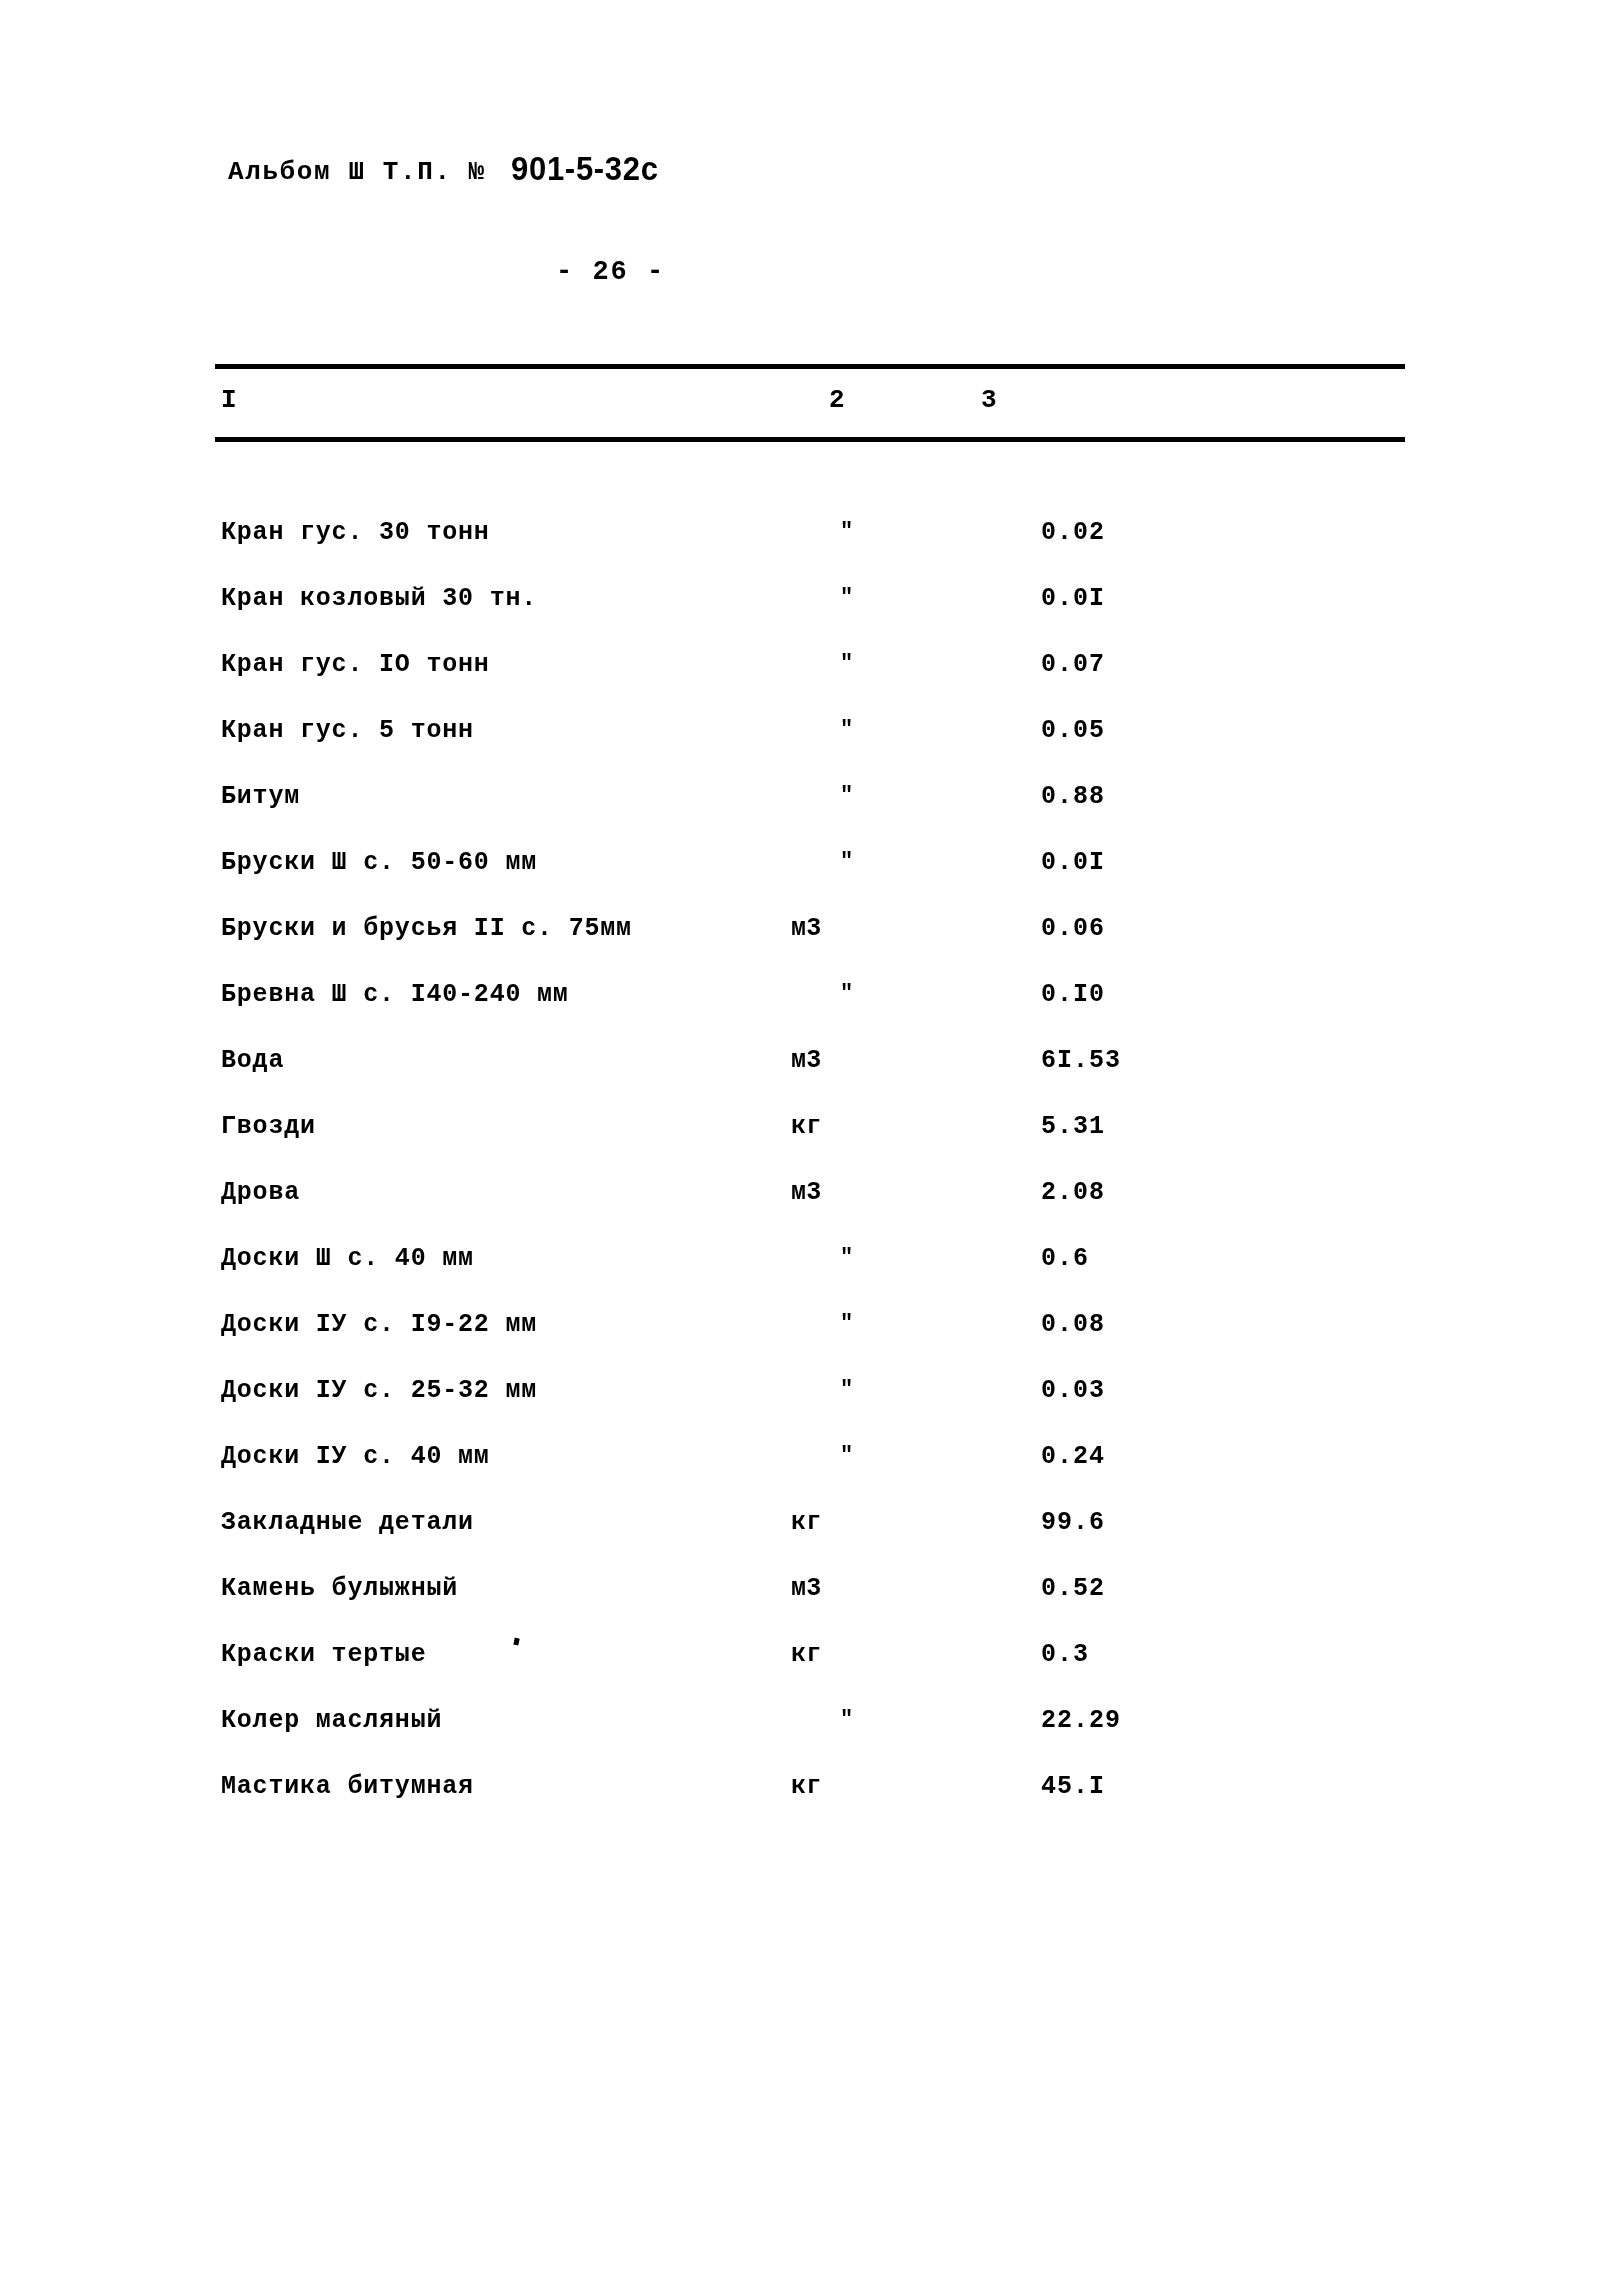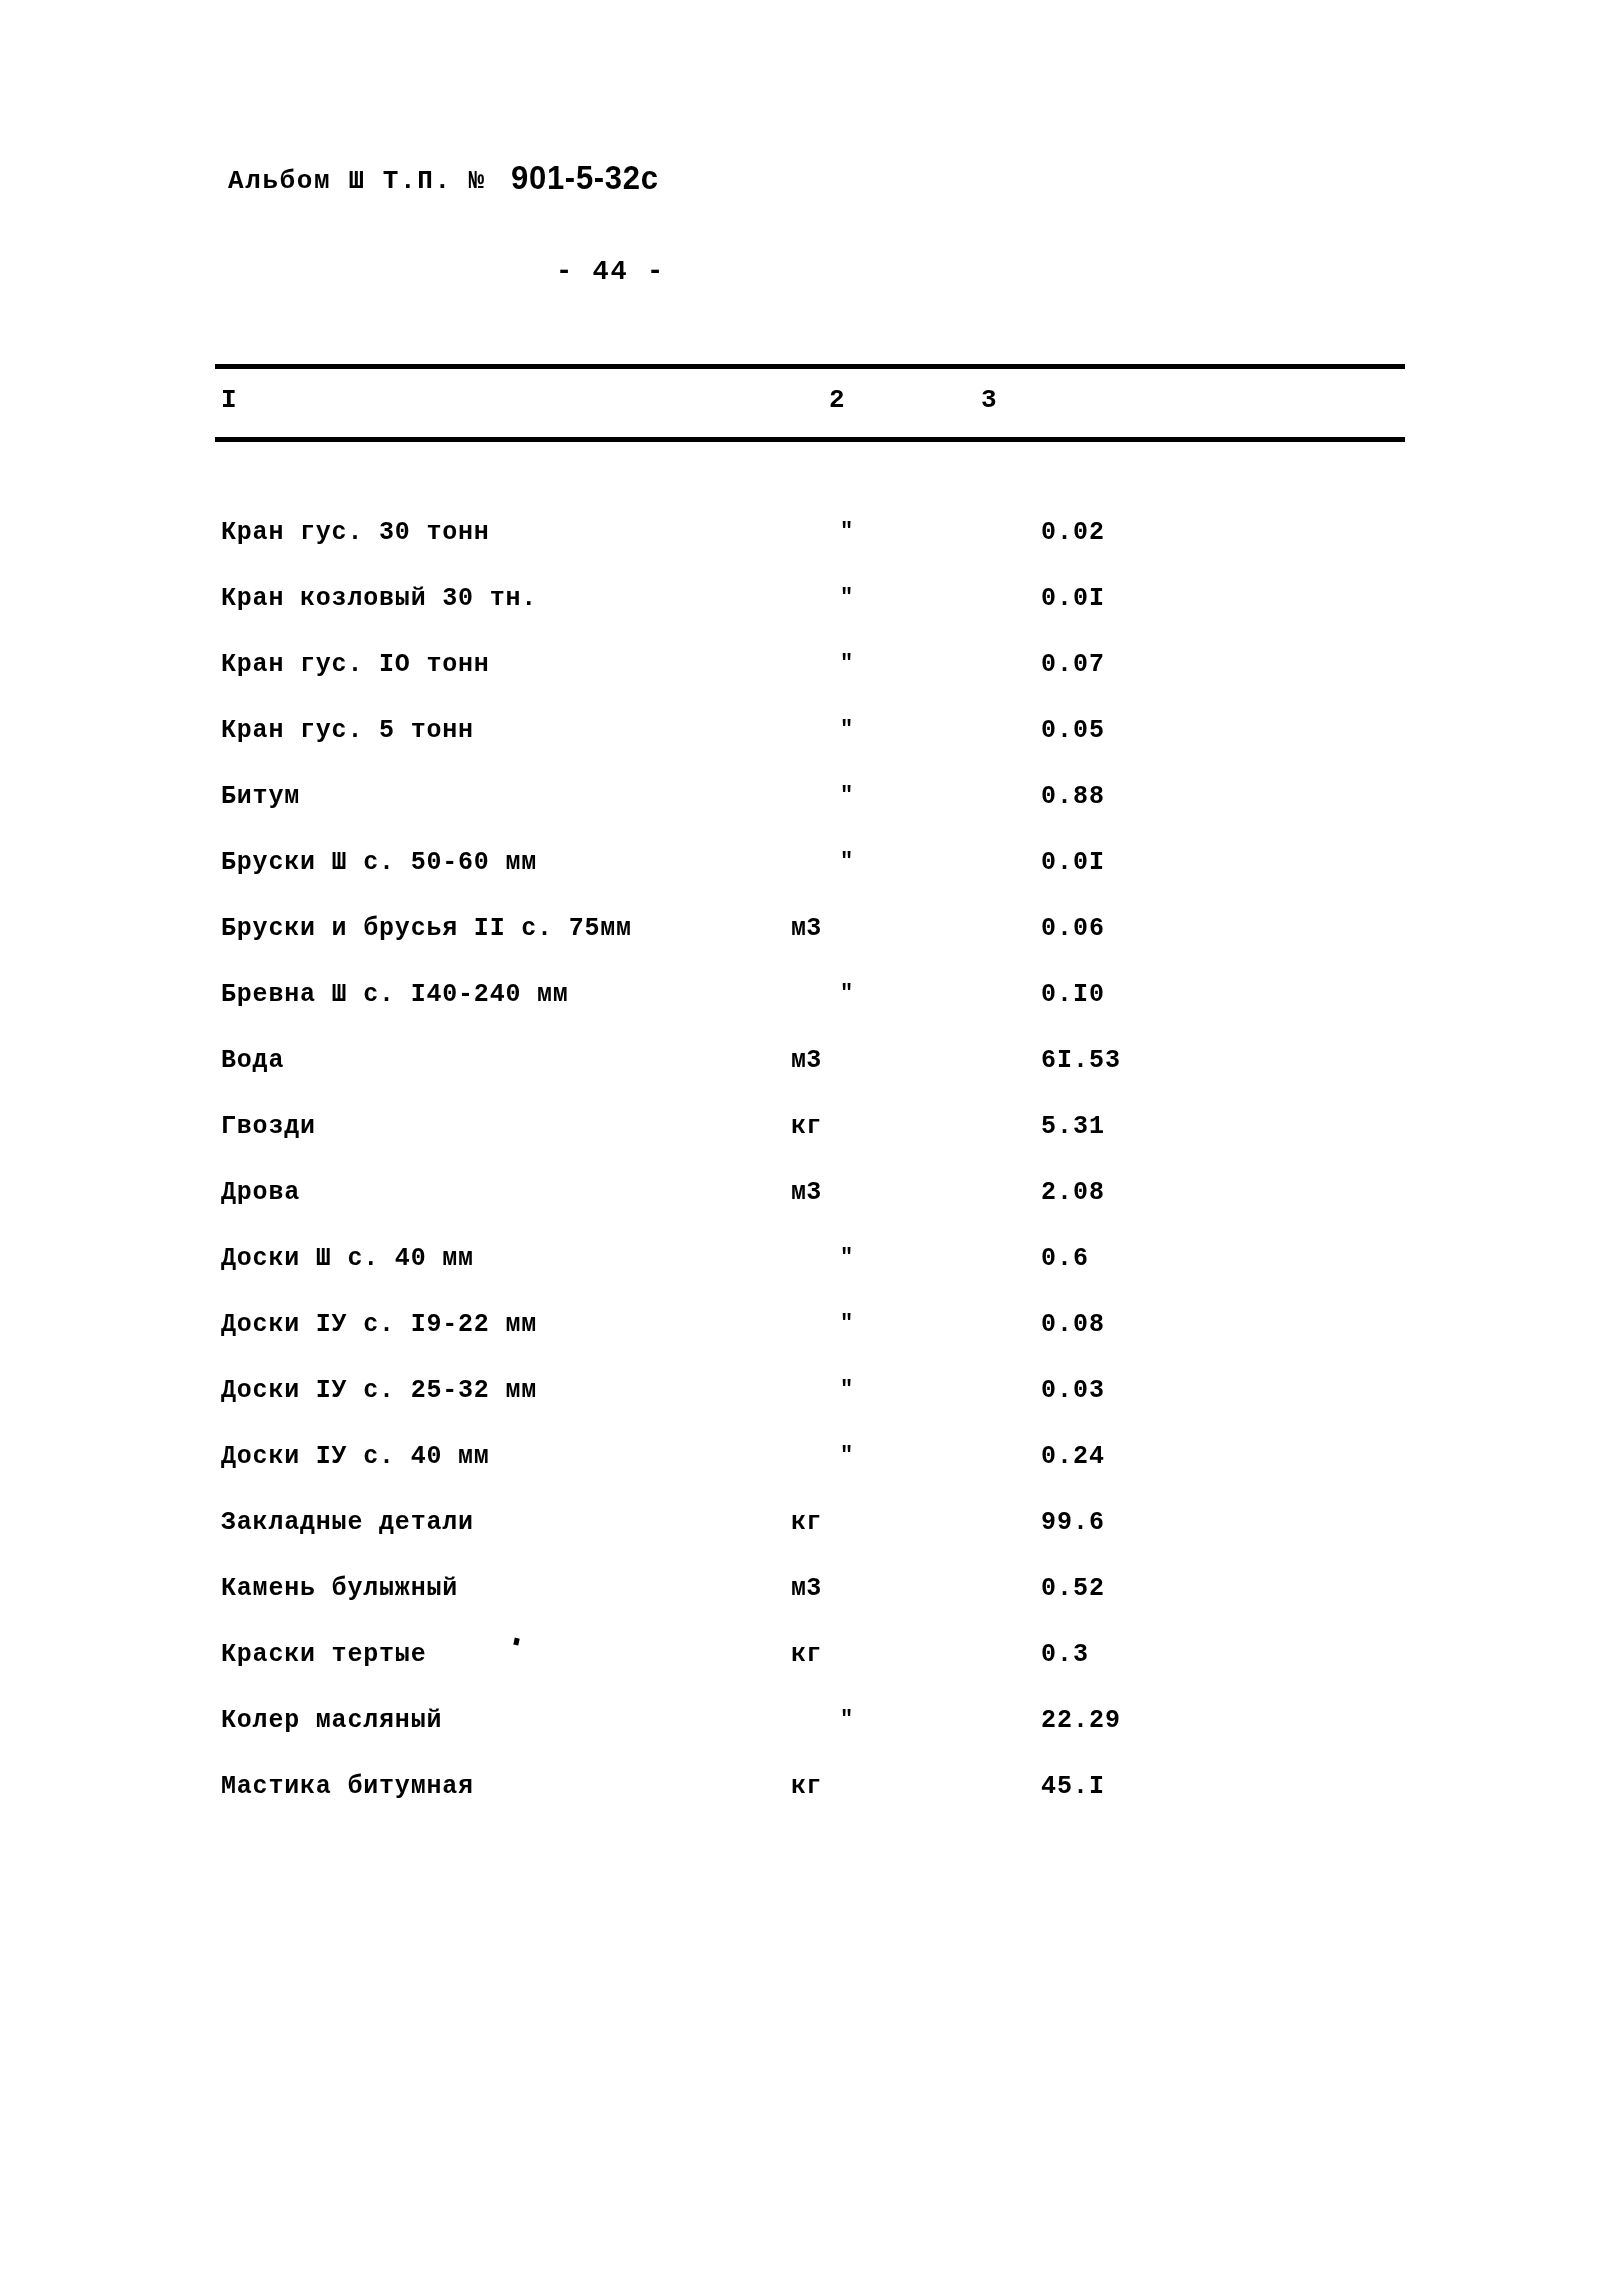--- a/index.html
+++ b/index.html
@@ -14,21 +14,21 @@
     background: #ffffff;
     font-family: "Liberation Mono", "DejaVu Sans Mono", monospace;
     color: #000000;
     overflow: hidden;
   }
 
   
   .doc-header {
     position: absolute;
     left: 228px;
-    top: 162px;
+    top: 153px;
     display: flex;
     align-items: baseline;
     white-space: pre;
   }
   .doc-header .album-part {
     font-size: 26px;
     font-weight: 700;
     letter-spacing: 1.6px;
     line-height: 1;
   }
@@ -132,21 +132,21 @@
 </head>
 <body>
 
 <div class="page">
 
   <div class="doc-header">
     <span class="album-part">Альбом Ш Т.П. №</span>
     <span class="code-part">901-5-32с</span>
   </div>
 
-  <div class="page-number">- 44 -</div>
+  <div class="page-number">- 26 -</div>
 
   <div class="rule top"></div>
 
   <div class="colhead">
     <span class="cell c1">I</span>
     <span class="cell c2">2</span>
     <span class="cell c3">3</span>
   </div>
 
   <div class="rule bottom"></div>

